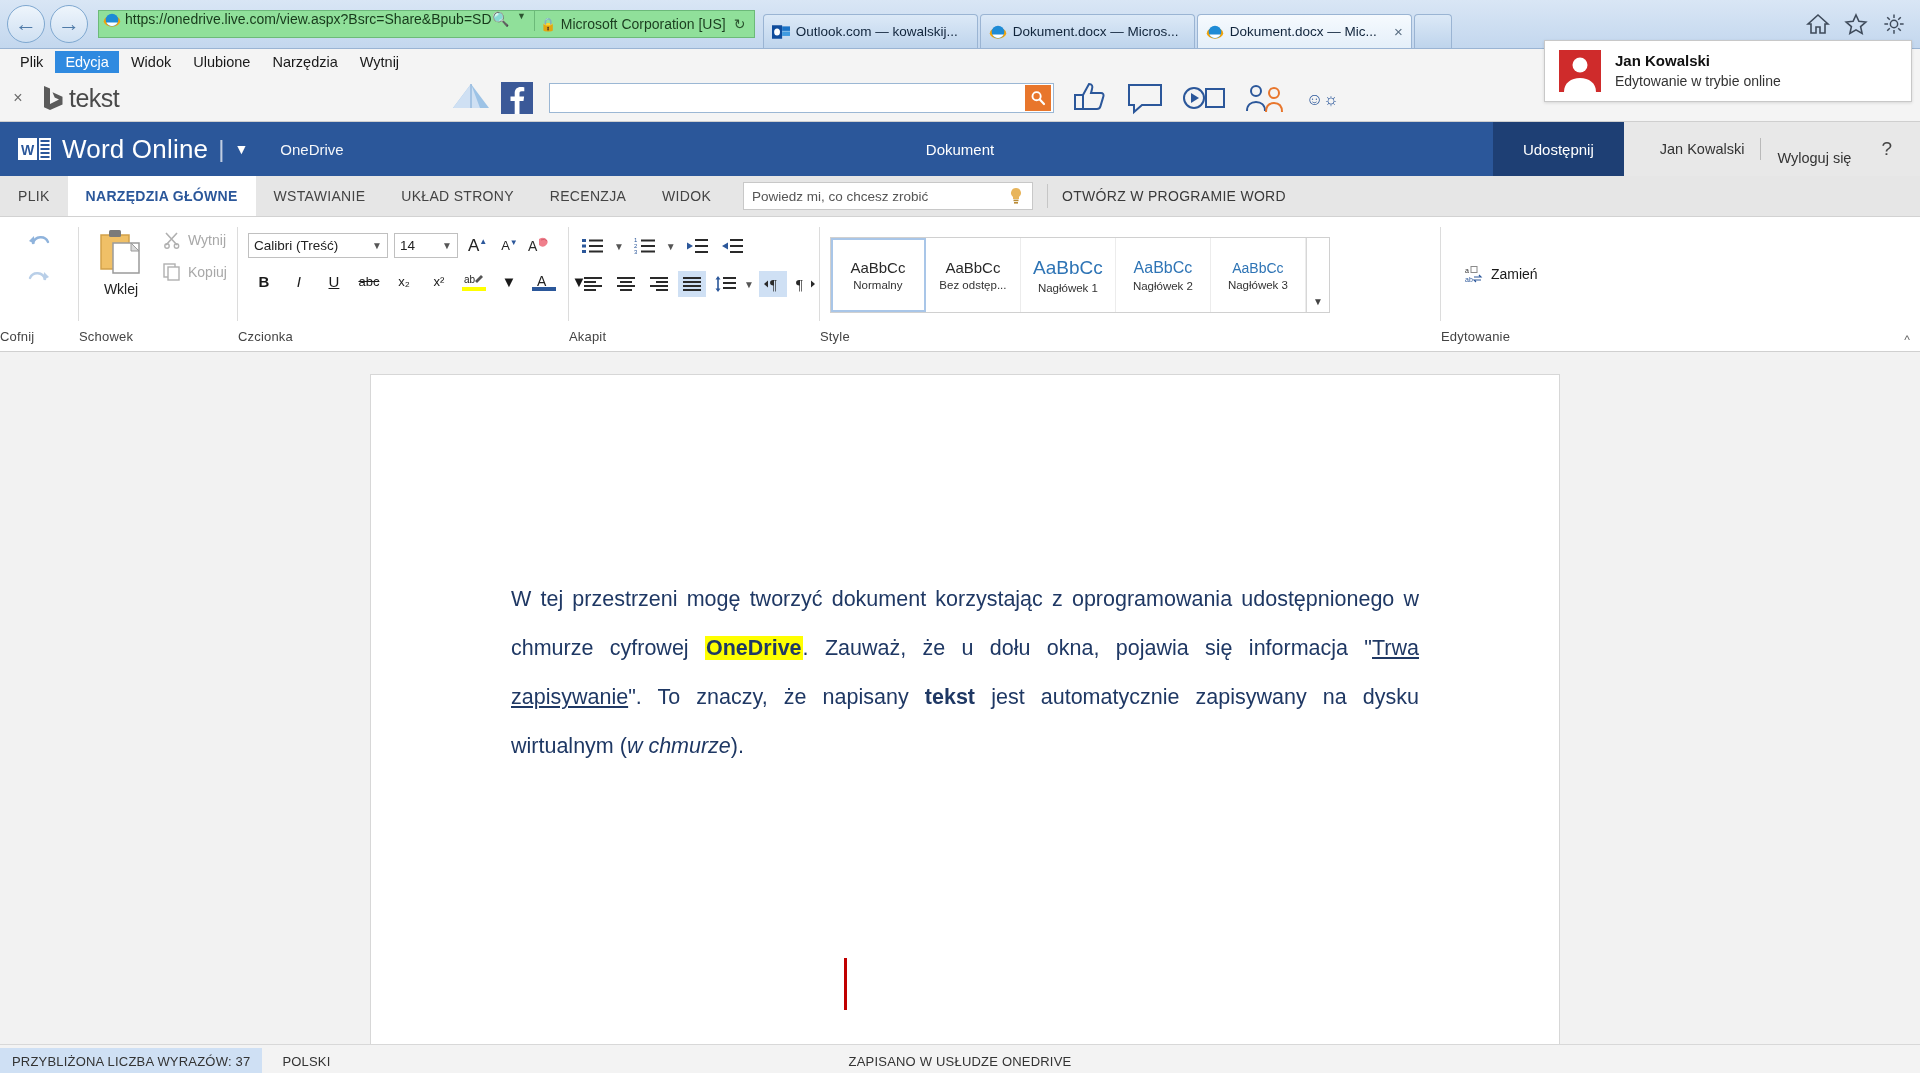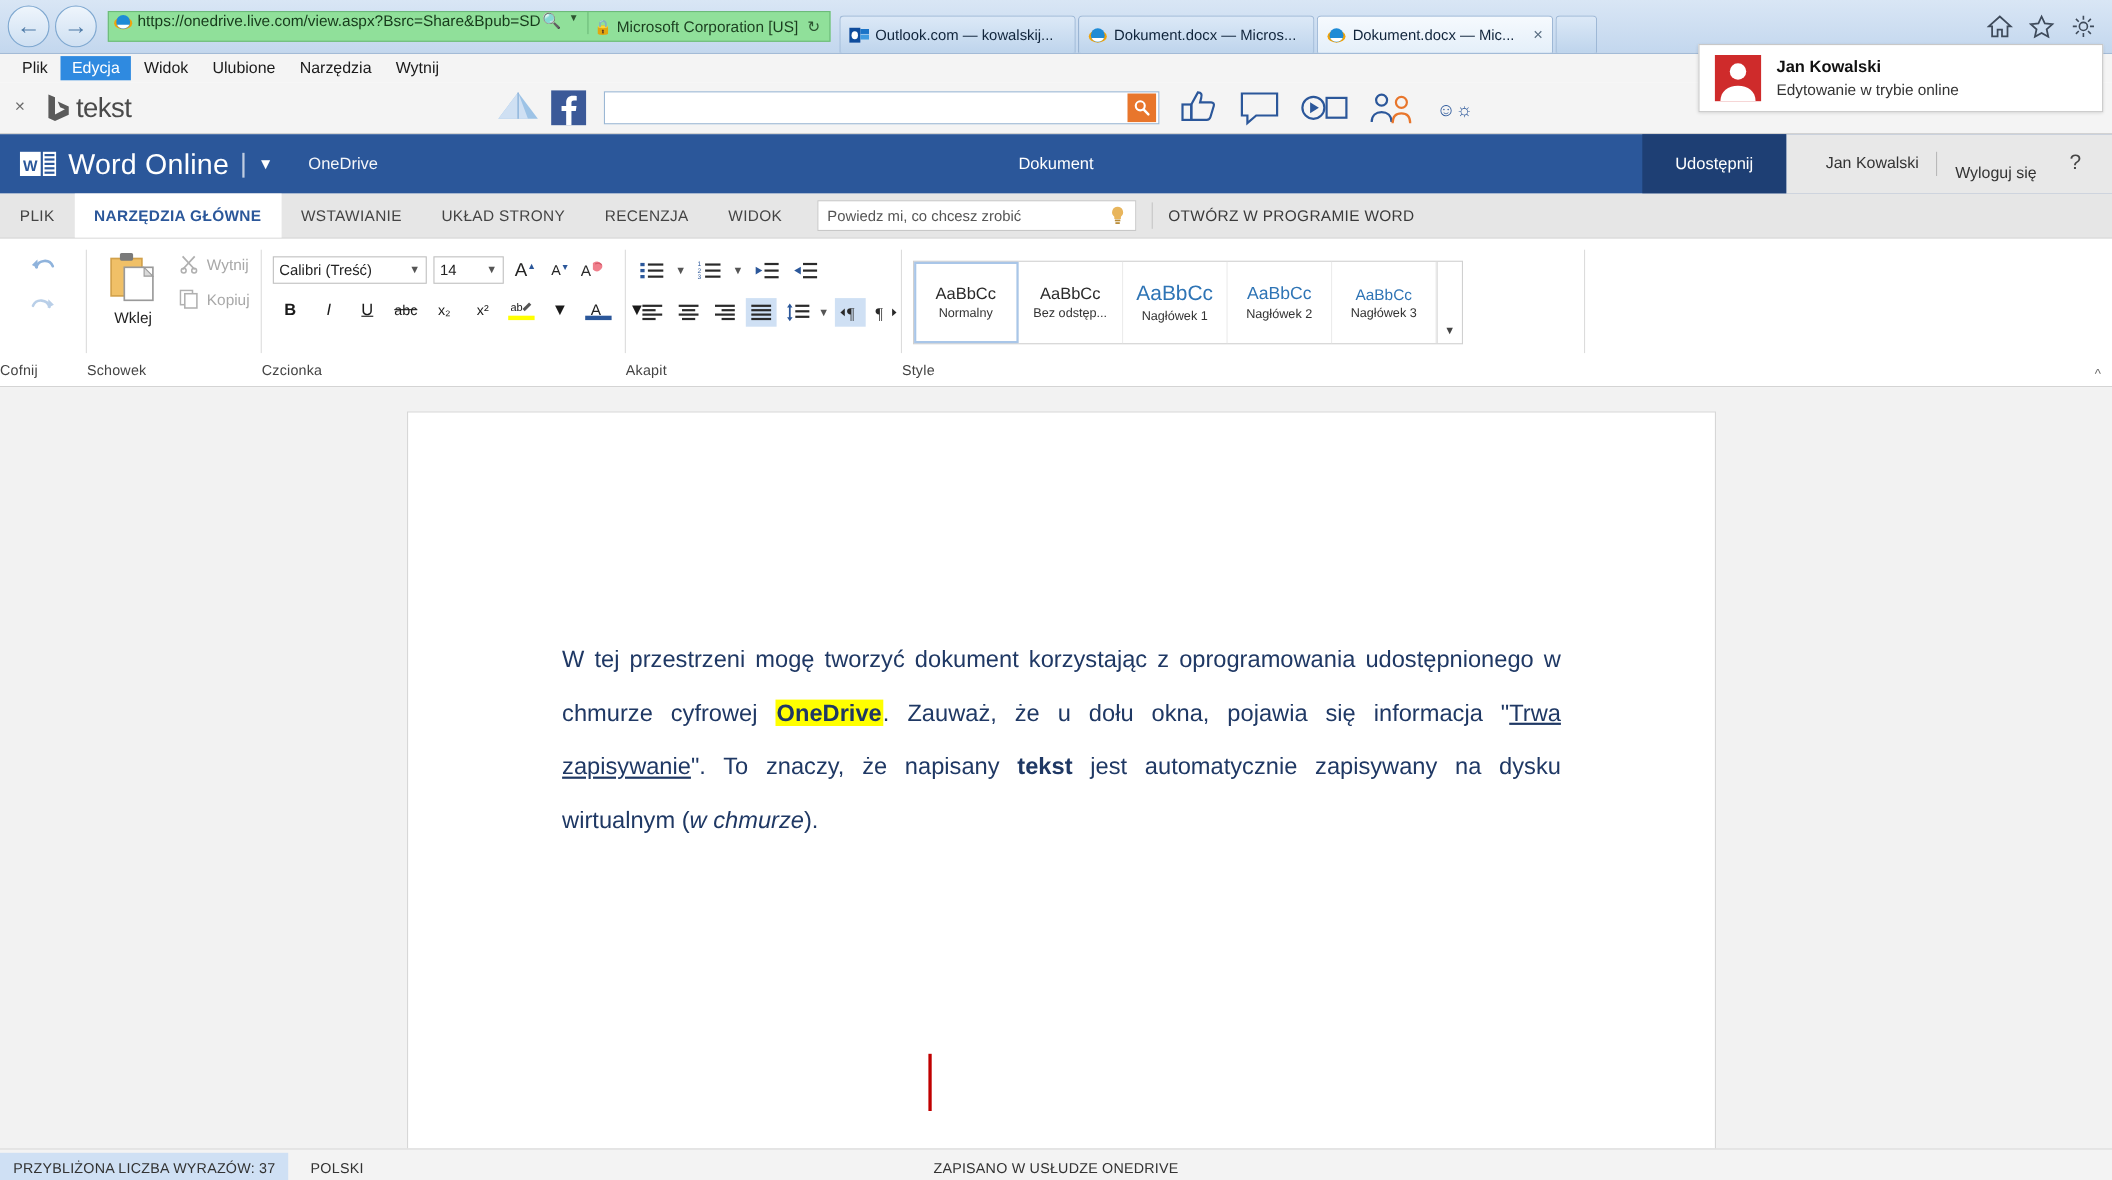--- a/index.html
+++ b/index.html
@@ -710,20 +710,36 @@
             <span class="sprev h3">AaBbCc</span>
             <span class="sname">Nagłówek 3</span>
           </div>
           <div class="sgal-more">▼</div>
         </div>
       </div>
       <div class="glabel">Style</div>
     </div>
     <div class="gdiv"></div>
 
+    <div class="grp">
+      <div class="gbody">
+        <div class="edit-col">
+          <div class="ed-item">
+            <svg width="20" height="18" viewBox="0 0 20 18">
+              <text x="0" y="8" font-family="Liberation Sans" font-size="7" fill="#2a2a2a">a</text>
+              <rect x="6" y="1.5" width="6" height="6" fill="none" stroke="#8a8a8a" stroke-width="1"></rect>
+              <text x="0" y="17" font-family="Liberation Sans" font-size="7" fill="#2b579a">ab</text>
+              <path d="M9 12 h7 l-2-2 M16 15 h-7 l2 2" stroke="#2b579a" stroke-width="1.1" fill="none"></path>
+            </svg>
+            <span>Zamień</span>
+          </div>
+        </div>
+      </div>
+      <div class="glabel">Edytowanie</div>
+    </div>
 
     <div class="collapse-arrow">^</div>
   </div>
 
   <div class="docarea">
     <div class="page">
       <div class="ptext">
         <span>W tej przestrzeni mogę tworzyć dokument korzystając z oprogramowania udostępnionego w chmurze cyfrowej </span><span class="hl">OneDrive</span><span>. Zauważ, że u dołu okna, pojawia się informacja "</span><span class="ul">Trwa zapisywanie</span><span>". To znaczy, że napisany </span><span class="bold">tekst</span><span> jest automatycznie zapisywany na dysku wirtualnym (</span><span class="ital">w chmurze</span><span>).</span>
       </div>
     </div>

